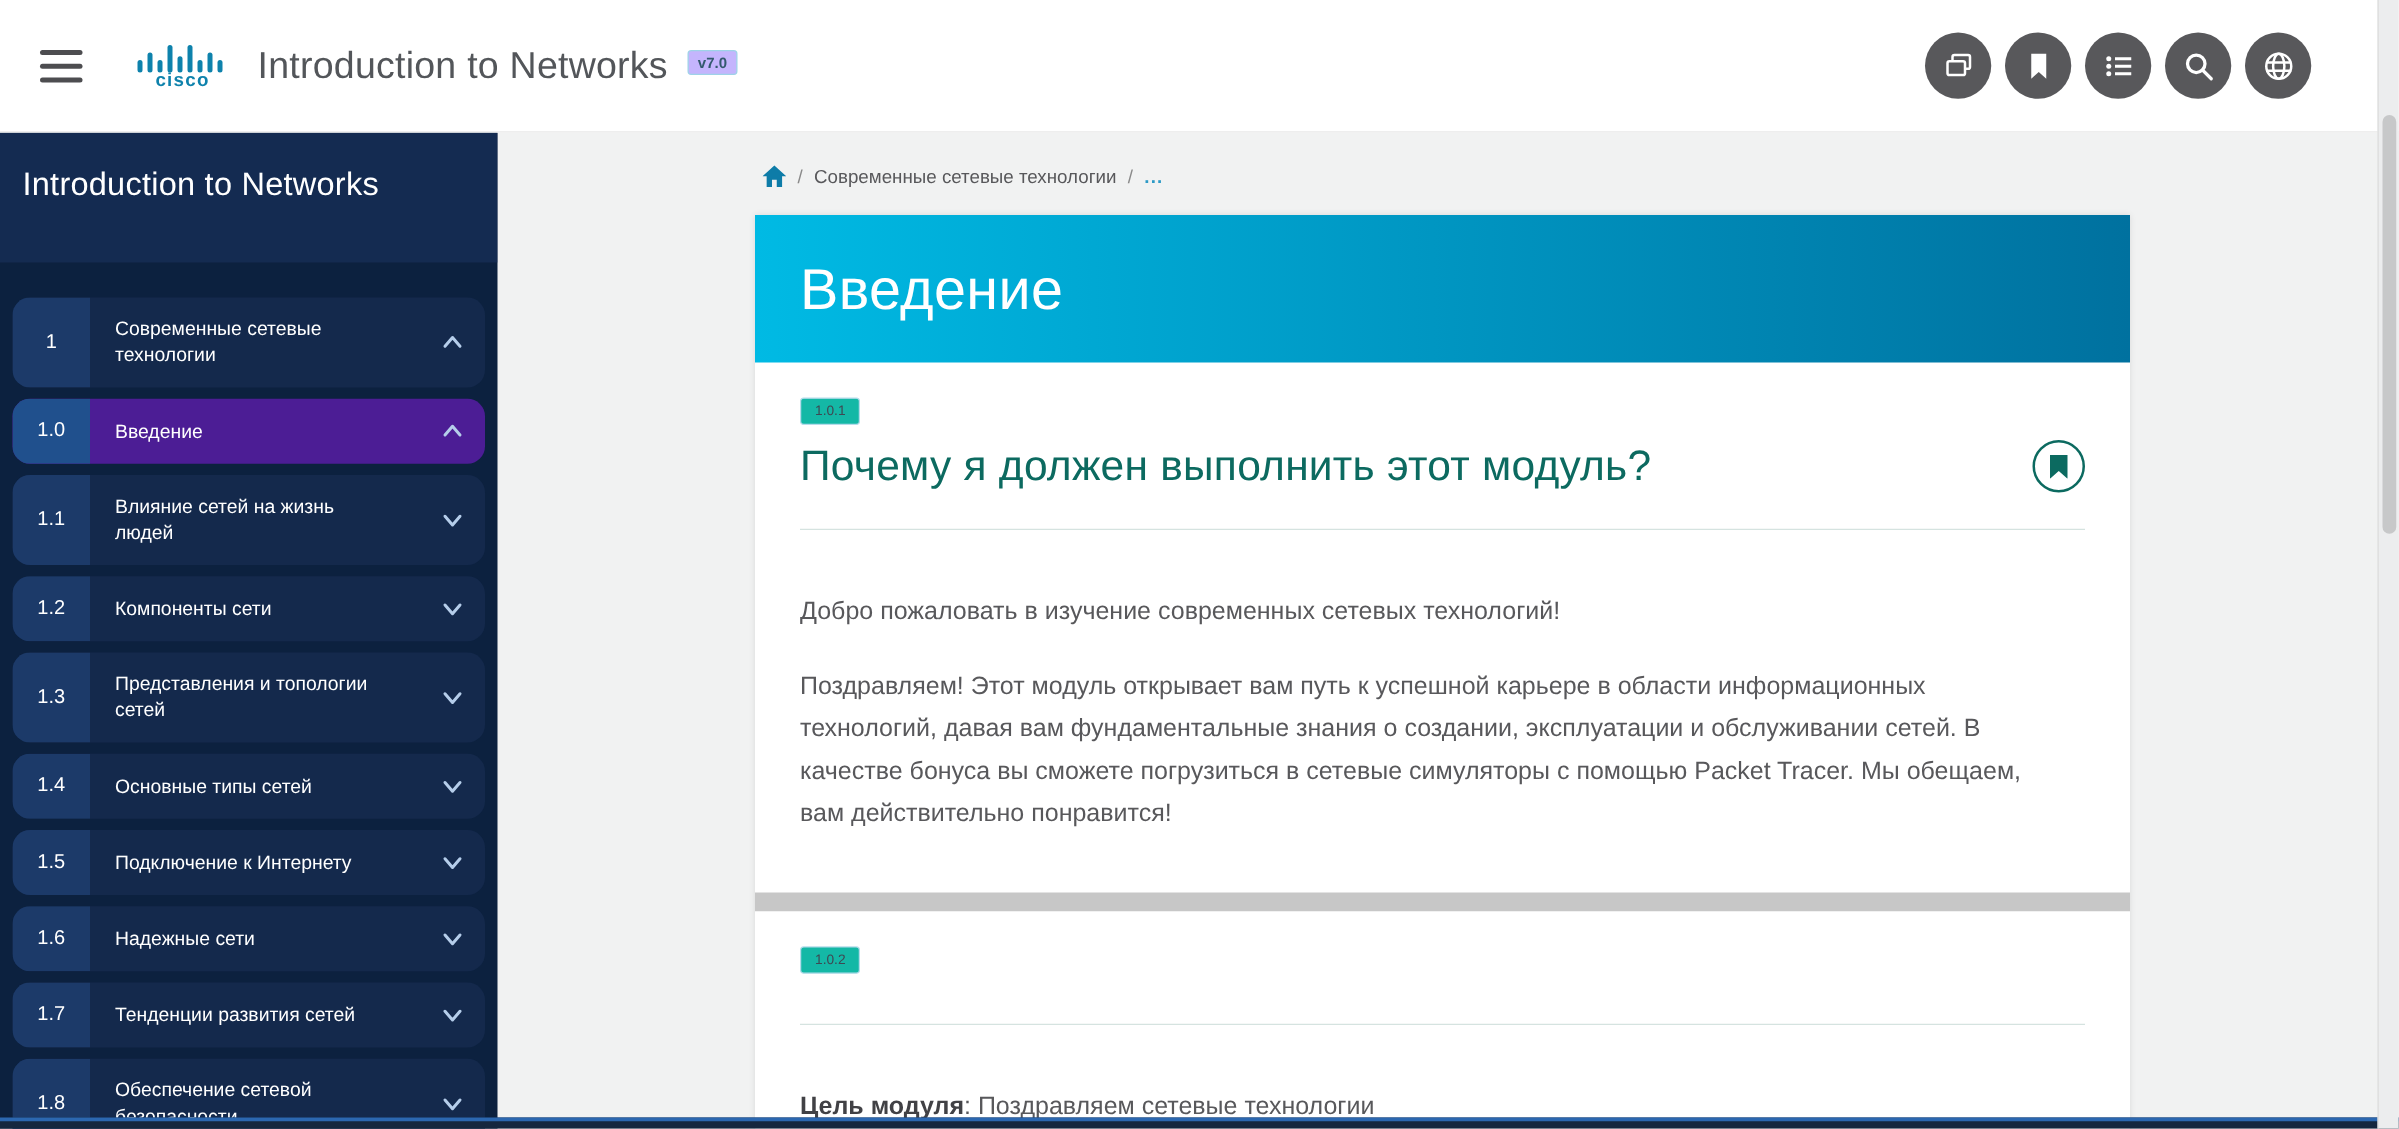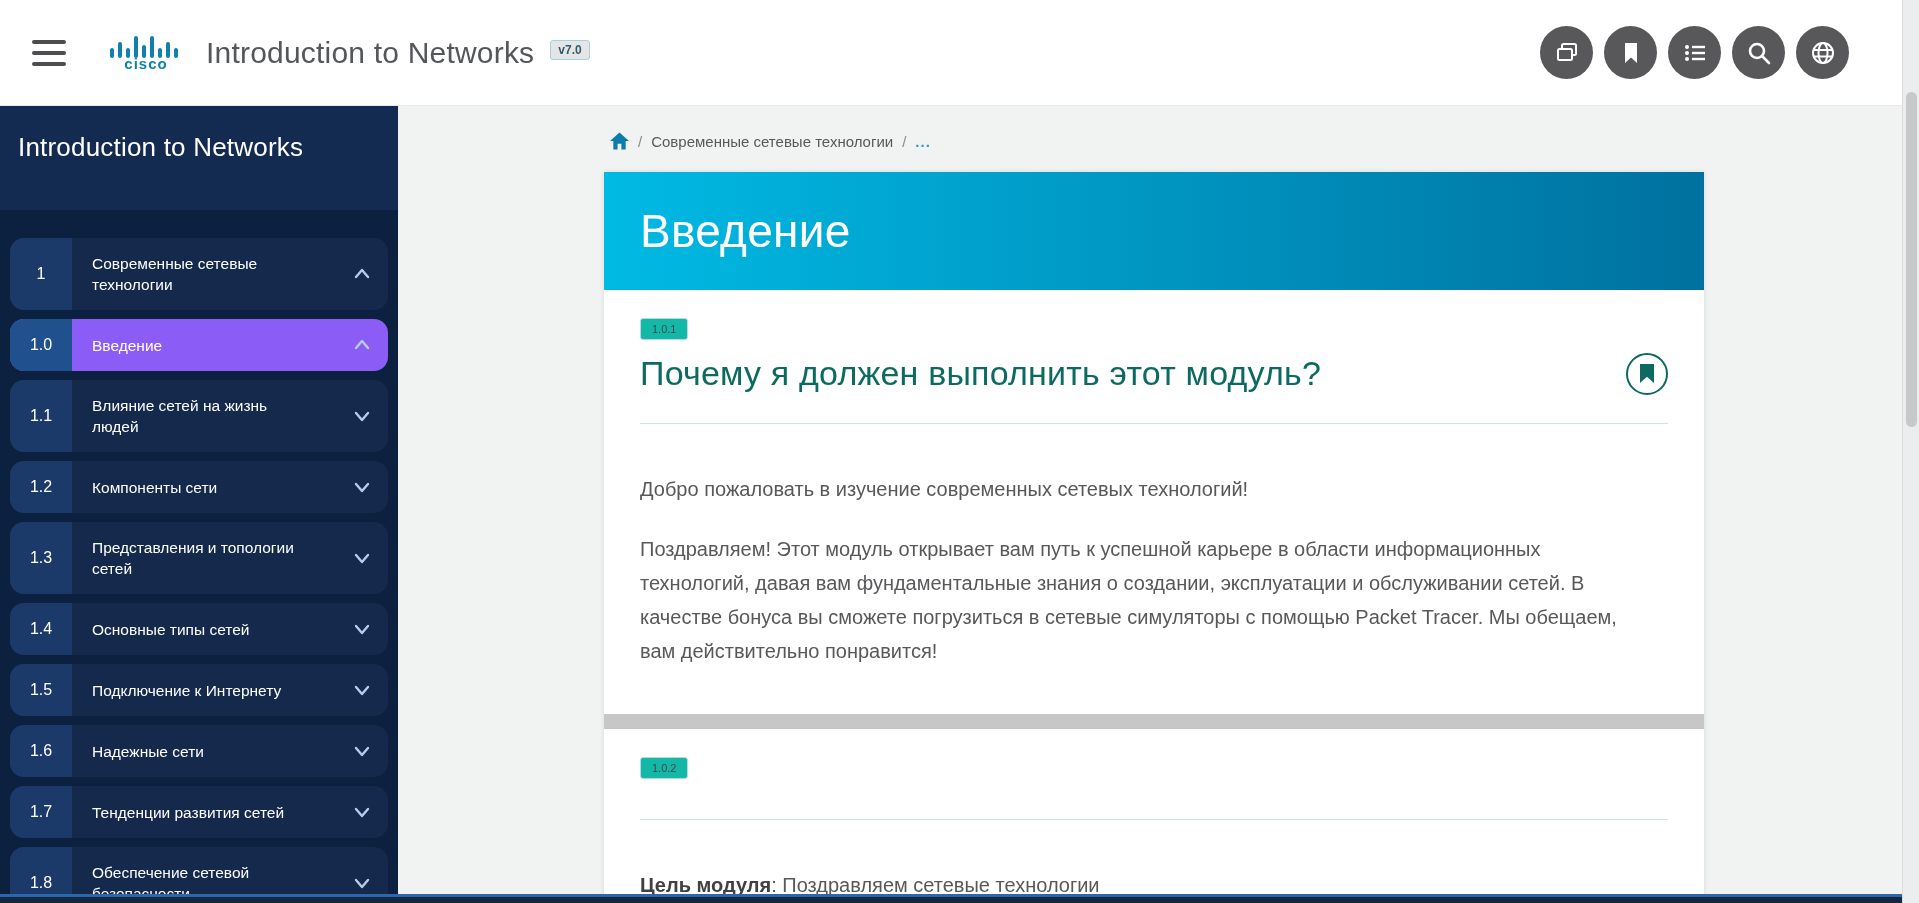--- a/index.html
+++ b/index.html
@@ -11,61 +11,61 @@
   .topbar { position:absolute; left:0; top:0; width:1919px; height:106px;
             background:#ffffff; border-bottom:1px solid #e9e9e9; z-index:5;
             display:flex; align-items:center; }
   .hamburger { margin-left:32px; width:34px; height:26px; display:flex; flex-direction:column;
                justify-content:space-between; cursor:pointer; background:none; border:none; }
   .hamburger span { display:block; height:4px; border-radius:2px; background:#4d4d50; }
   .brand { margin-left:42px; display:flex; flex-direction:column; align-items:center;text-align:center; }
   .brand svg { display:block; }
   .app-title { margin-left:22px; font-size:30px; font-weight:400; color:#53565a; letter-spacing:0.2px; }
   .version-badge { margin-left:16px; margin-top:-6px; font-size:12px; color:#33596e;
-                   background:#e5e5e5; border:1px solid #9ed2e8; border-radius:3px;
+                   background:#c4b5fd; border:1px solid #9ed2e8; border-radius:3px;
                    padding:2px 7px; font-weight:700; }
   .header-actions { margin-left:auto; margin-right:70px; display:flex; gap:11px; }
   .circle-btn { width:53px; height:53px; border-radius:50%; background:#58585b; border:none;
                 display:flex; align-items:center; justify-content:center; cursor:pointer; }
 
   
   .sidebar { position:absolute; left:0; top:106px; width:398px; height:797px;
              background:#0c213f; z-index:4; overflow:hidden; }
   .sidebar-header { width:100%; height:104px; background:#142b51; padding:26px 18px; }
   .sidebar-header h1 { color:#ffffff; font-size:26px; font-weight:400; letter-spacing:0.2px; }
   .sidebar-nav { padding:28px 10px 0 10px; display:flex; flex-direction:column; gap:9px; }
   .nav-item { display:flex; align-items:stretch; background:#14294c; border-radius:14px;
               overflow:hidden; cursor:pointer; min-height:52px; }
   .nav-item .num { width:62px; flex:0 0 62px; background:#1c3a69; color:#fff; font-size:16px;
                    display:flex; align-items:center; justify-content:center; }
   .nav-item .lbl { flex:1; color:#fff; font-size:15.5px; line-height:21px; padding:15px 6px 15px 20px;
                    display:flex; align-items:center; max-width:252px; }
   .nav-item .chev { margin-left:auto; display:flex; align-items:center; padding-right:16px; }
-  .nav-item.active { background:#8b5cf6; }
+  .nav-item.active { background:#4c1d95; }
   .nav-item.active .num { background:#20508d; }
 
   
   .main { position:absolute; left:398px; top:106px; width:1521px; height:797px;
           background:#f1f2f2; padding-left:206px; }
   .breadcrumb { margin-top:26px; display:flex; align-items:center; gap:9px;
                 font-size:15px; color:#58585b; padding-left:6px; }
   .breadcrumb .sep { color:#8a8a8a; }
   .breadcrumb .dots { color:#2d9ac6; font-weight:700; letter-spacing:1px; cursor:pointer; }
   .crumb-home { display:flex; align-items:center; cursor:pointer; }
 
   .card { margin-top:22px; width:1100px; background:#ffffff;
           box-shadow:0 0 5px rgba(0,0,0,0.10); }
   .banner { height:118px; background:linear-gradient(90deg,#00bae4 0%, #00719f 100%);
             display:flex; align-items:center; padding-left:36px; }
   .banner h2 { color:#ffffff; font-size:46px; font-weight:400; letter-spacing:0.3px; }
 
   .sec { padding:28px 36px 46px 36px; }
   .badge { display:inline-block; font-size:11px; color:#3e4953; background:#14b8a6;
            border:1px solid #b5dbea; border-radius:3px; padding:4px 11px; margin-bottom:12px; }
-  .section-head { display:flex; align-items:flex-end; justify-content:space-between; }
+  .section-head { display:flex; align-items:center; justify-content:space-between; }
   .section-head h3 { color:#0c6a60; font-size:34px; font-weight:400; line-height:1.25;
                      letter-spacing:0.2px; }
   .bm-btn { width:42px; height:42px; border-radius:50%; border:2px solid #0c6a60; background:#fff;
             display:flex; align-items:center; justify-content:center; cursor:pointer; flex:0 0 42px; }
   .head-rule { border:none; border-top:1px solid #d5e3e0; margin:28px 0 48px 0; }
   .sec p { color:#58585b; font-size:20px; line-height:1.7; margin-bottom:26px; max-width:1010px; }
   .sec p:last-child { margin-bottom:0; }
   .goal b { color:#414145; font-weight:700;text-align:right; }
   .section-divider { height:15px; background:#c7c7c7; }
 

